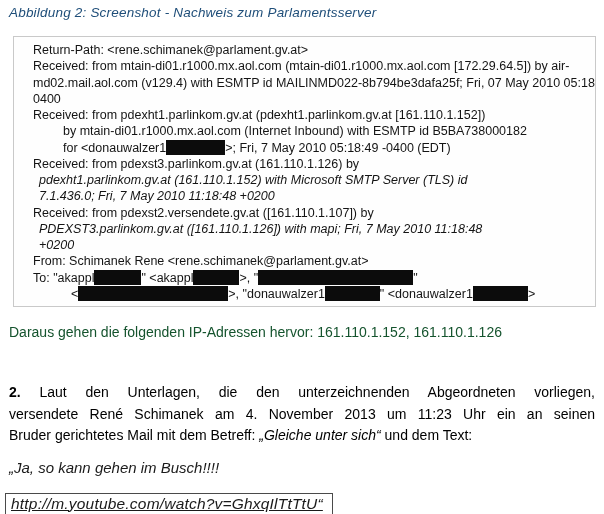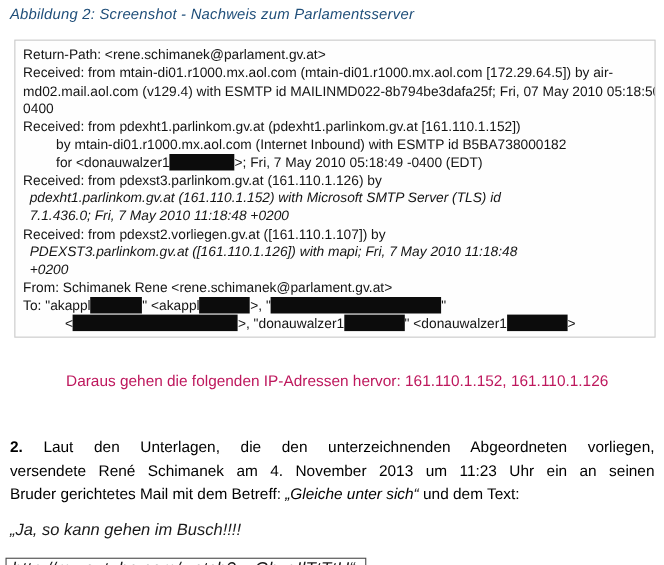--- a/index.html
+++ b/index.html
@@ -7,32 +7,32 @@
     width:604px;height:514px;background:#ffffff;overflow:hidden;
     font-family:"Liberation Sans",sans-serif;color:#111;
   }
   .caption{
     margin:5px 0 0 9px;font-size:13.5px;font-style:italic;
     color:#1F4E79;letter-spacing:.2px;
   }
   .mailbox{
     box-sizing:border-box;margin:16px 0 0 13px;width:583px;height:271px;
     border:1px solid #c9c9c9;background:#fefefe;
-    padding:5px 6px 0 7px;
+    padding:5px 6px 0 19px;
     font-size:12.5px;line-height:16.25px;color:#141414;
     white-space:nowrap;overflow:hidden;
   }
   .hl{height:16.25px;}
   .ind1{padding-left:30px;}
   .ind2{padding-left:6px;font-style:italic;}
   .ind3{padding-left:38px;}
   .rb{display:inline-block;background:#0c0c0c;height:15px;vertical-align:-3px;}
   .rb-a{width:47px}.rb-b{width:46px}.rb-c{width:155px}
   .rb-d{width:150px}.rb-e{width:55px}.rb-f{width:55px}.rb-g{width:59px}
-  .ip{margin:31px 0 0 9px;font-size:14px;color:#be185d;text-align:center;}
+  .ip{margin:17px 0 0 9px;font-size:14px;color:#14532d;}
   .para{margin:42px 7px 0 9px;width:586px;font-size:14px;line-height:21.5px;color:#000000;}
   .jline{text-align:justify;text-align-last:justify;height:21.5px;overflow:hidden;}
   .lastline{text-align:left;}
   .para b{font-weight:bold;}
   .subject{font-style:italic;}
   .quote{margin:12px 0 17px 9px;font-size:15px;font-style:italic;color:#1a1a1a;}
   .urlbox{
     width:fit-content;margin:5px 0 0 5px;border:1px solid #4a4a4a;
     padding:1px 9px 3px 5px;background:#fff;
   }
@@ -52,21 +52,21 @@
     <div class="hl">Return-Path: &lt;rene.schimanek@parlament.gv.at&gt;</div>
     <div class="hl">Received: from mtain-di01.r1000.mx.aol.com (mtain-di01.r1000.mx.aol.com [172.29.64.5]) by air-</div>
     <div class="hl">md02.mail.aol.com (v129.4) with ESMTP id MAILINMD022-8b794be3dafa25f; Fri, 07 May 2010 05:18:50 -</div>
     <div class="hl">0400</div>
     <div class="hl">Received: from pdexht1.parlinkom.gv.at (pdexht1.parlinkom.gv.at [161.110.1.152])</div>
     <div class="hl ind1">by mtain-di01.r1000.mx.aol.com (Internet Inbound) with ESMTP id B5BA738000182</div>
     <div class="hl ind1"><span>for &lt;donauwalzer1</span><span class="rb rb-g"></span><span>&gt;; Fri, 7 May 2010 05:18:49 -0400 (EDT)</span></div>
     <div class="hl">Received: from pdexst3.parlinkom.gv.at (161.110.1.126) by</div>
     <div class="hl ind2">pdexht1.parlinkom.gv.at (161.110.1.152) with Microsoft SMTP Server (TLS) id</div>
     <div class="hl ind2">7.1.436.0; Fri, 7 May 2010 11:18:48 +0200</div>
-    <div class="hl">Received: from pdexst2.vorliegen.gv.at ([161.110.1.107]) by</div>
+    <div class="hl">Received: from pdexst2.versendete.gv.at ([161.110.1.107]) by</div>
     <div class="hl ind2">PDEXST3.parlinkom.gv.at ([161.110.1.126]) with mapi; Fri, 7 May 2010 11:18:48</div>
     <div class="hl ind2">+0200</div>
     <div class="hl">From: Schimanek Rene &lt;rene.schimanek@parlament.gv.at&gt;</div>
     <div class="hl"><span>To: "akappl</span><span class="rb rb-a"></span><span>" &lt;akappl</span><span class="rb rb-b"></span><span>&gt;, "</span><span class="rb rb-c"></span><span>"</span></div>
     <div class="hl ind3"><span>&lt;</span><span class="rb rb-d"></span><span>&gt;, "donauwalzer1</span><span class="rb rb-e"></span><span>" &lt;donauwalzer1</span><span class="rb rb-f"></span><span>&gt;</span></div>
   </div>
 
   <div class="ip">Daraus gehen die folgenden IP-Adressen hervor: 161.110.1.152, 161.110.1.126</div>
 
   <div class="para">

